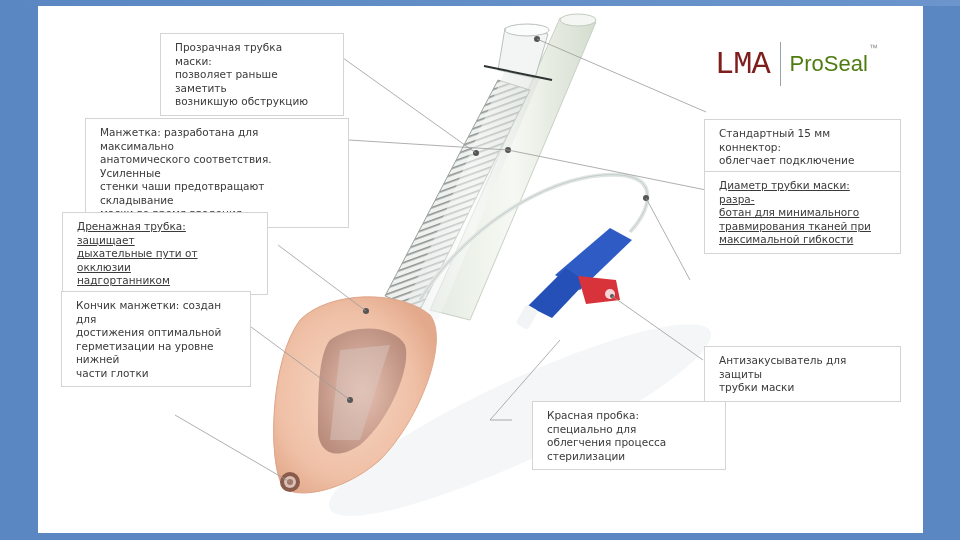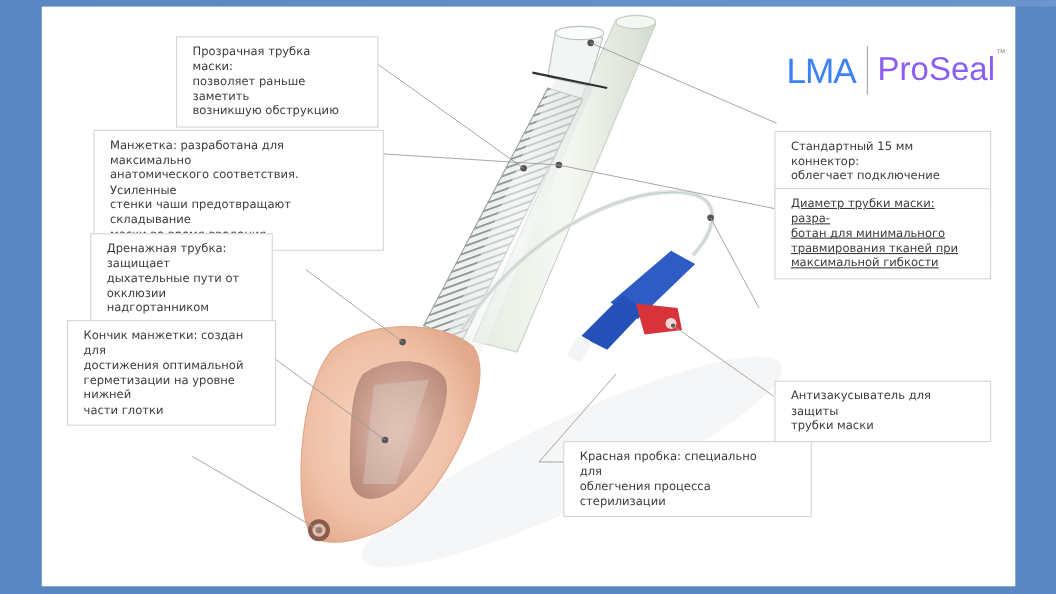--- a/index.html
+++ b/index.html
@@ -27,29 +27,29 @@
     line-height: 13.5px;
     padding: 7px 26px 6px 14px;
     box-sizing: border-box;
     white-space: pre-line;
   }
   .logo {
     position: absolute; left: 677px; top: 33px; height: 50px;
     display: flex; align-items: center;
   }
   .logo-lma {
-    font-family: Liberation Sans, sans-serif;
-    font-size: 32px; color: #3b82f6; letter-spacing: -1px;
+    font-family: Liberation Mono, monospace;
+    font-size: 32px; color: #7f1d1d; letter-spacing: -1px;
   }
   .logo-sep {
     width: 1px; height: 44px; background: #9aa3ad; margin: 0 9px 0 10px;
   }
   .logo-proseal {
     font-family: "Liberation Sans", sans-serif;
-    font-size: 30px; color: #8b5cf6;
+    font-size: 22px; color: #4d7c0f;
   }
   .logo-tm {
     font-family: "Liberation Sans", sans-serif;
     font-size: 9px; color: #8a8f94; align-self: flex-start; margin-top: 4px; margin-left: 1px;
   }
 </style>
 </head>
 <body>
 
 <div class="frame-top-right"></div>
@@ -145,31 +145,31 @@
     <span class="logo-tm">™</span>
   </div>
 
   <div class="callout" style="left:122px; top:27px; width:184px;">Прозрачная трубка маски:
 позволяет раньше заметить
 возникшую обструкцию</div>
   <div class="callout" style="left:47px; top:112px; width:264px;">Манжетка: разработана для максимально
 анатомического соответствия. Усиленные
 стенки чаши предотвращают складывание
 маски во время введения.</div>
-  <div class="callout" style="left:44px; top:206px; width:166px;">Дренажная трубка: защищает
+  <div class="callout" style="left:24px; top:206px; width:206px;text-decoration:underline;">Дренажная трубка: защищает
 дыхательные пути от окклюзии
 надгортанником</div>
   <div class="callout" style="left:23px; top:285px; width:190px;">Кончик манжетки: создан для
 достижения оптимальной
 герметизации на уровне нижней
 части глотки</div>
   <div class="callout" style="left:666px; top:113px; width:197px;">Стандартный 15 мм коннектор:
 облегчает подключение
 к контуру аппарата</div>
   <div class="callout" style="left:666px; top:165px; width:197px;text-decoration:underline;">Диаметр трубки маски: разра-
 ботан для минимального
 травмирования тканей при
 максимальной гибкости</div>
   <div class="callout" style="left:666px; top:340px; width:197px;">Антизакусыватель для защиты
 трубки маски</div>
-  <div class="callout" style="left:474px; top:395px; width:226px;">Красная пробка: специально для
+  <div class="callout" style="left:494px; top:395px; width:194px;">Красная пробка: специально для
 облегчения процесса стерилизации</div>
 </div>
 
 </body></html>

